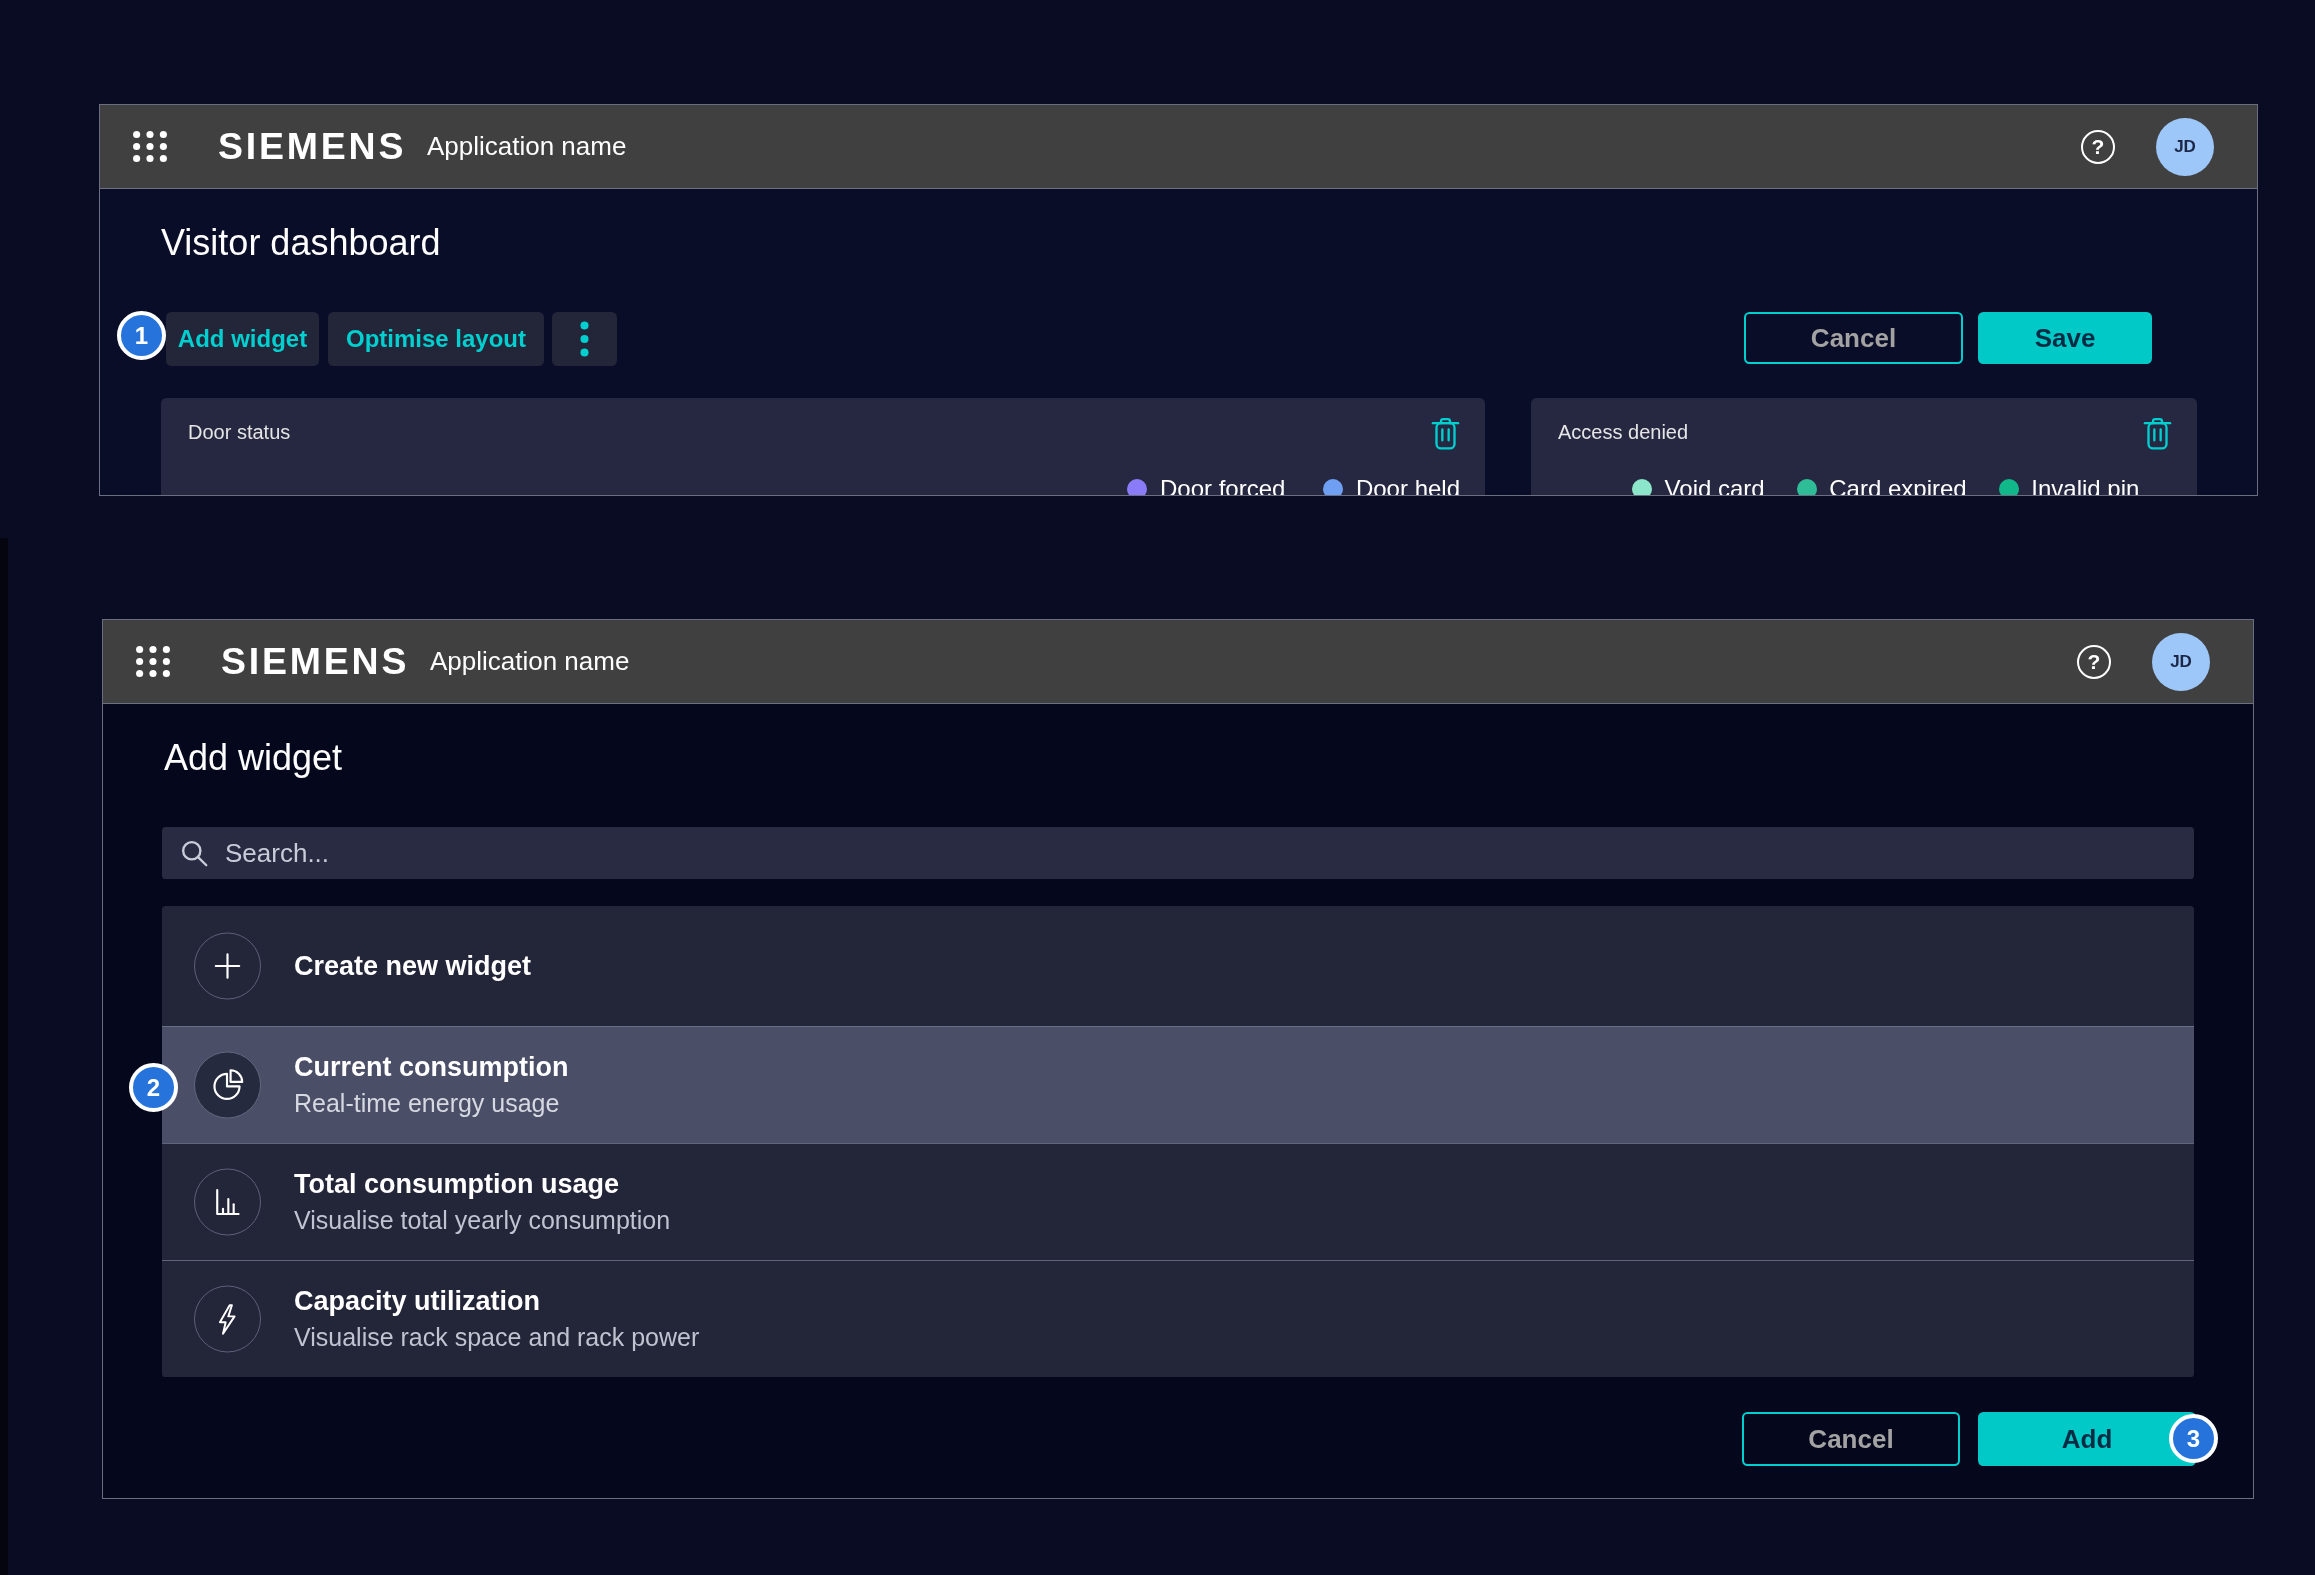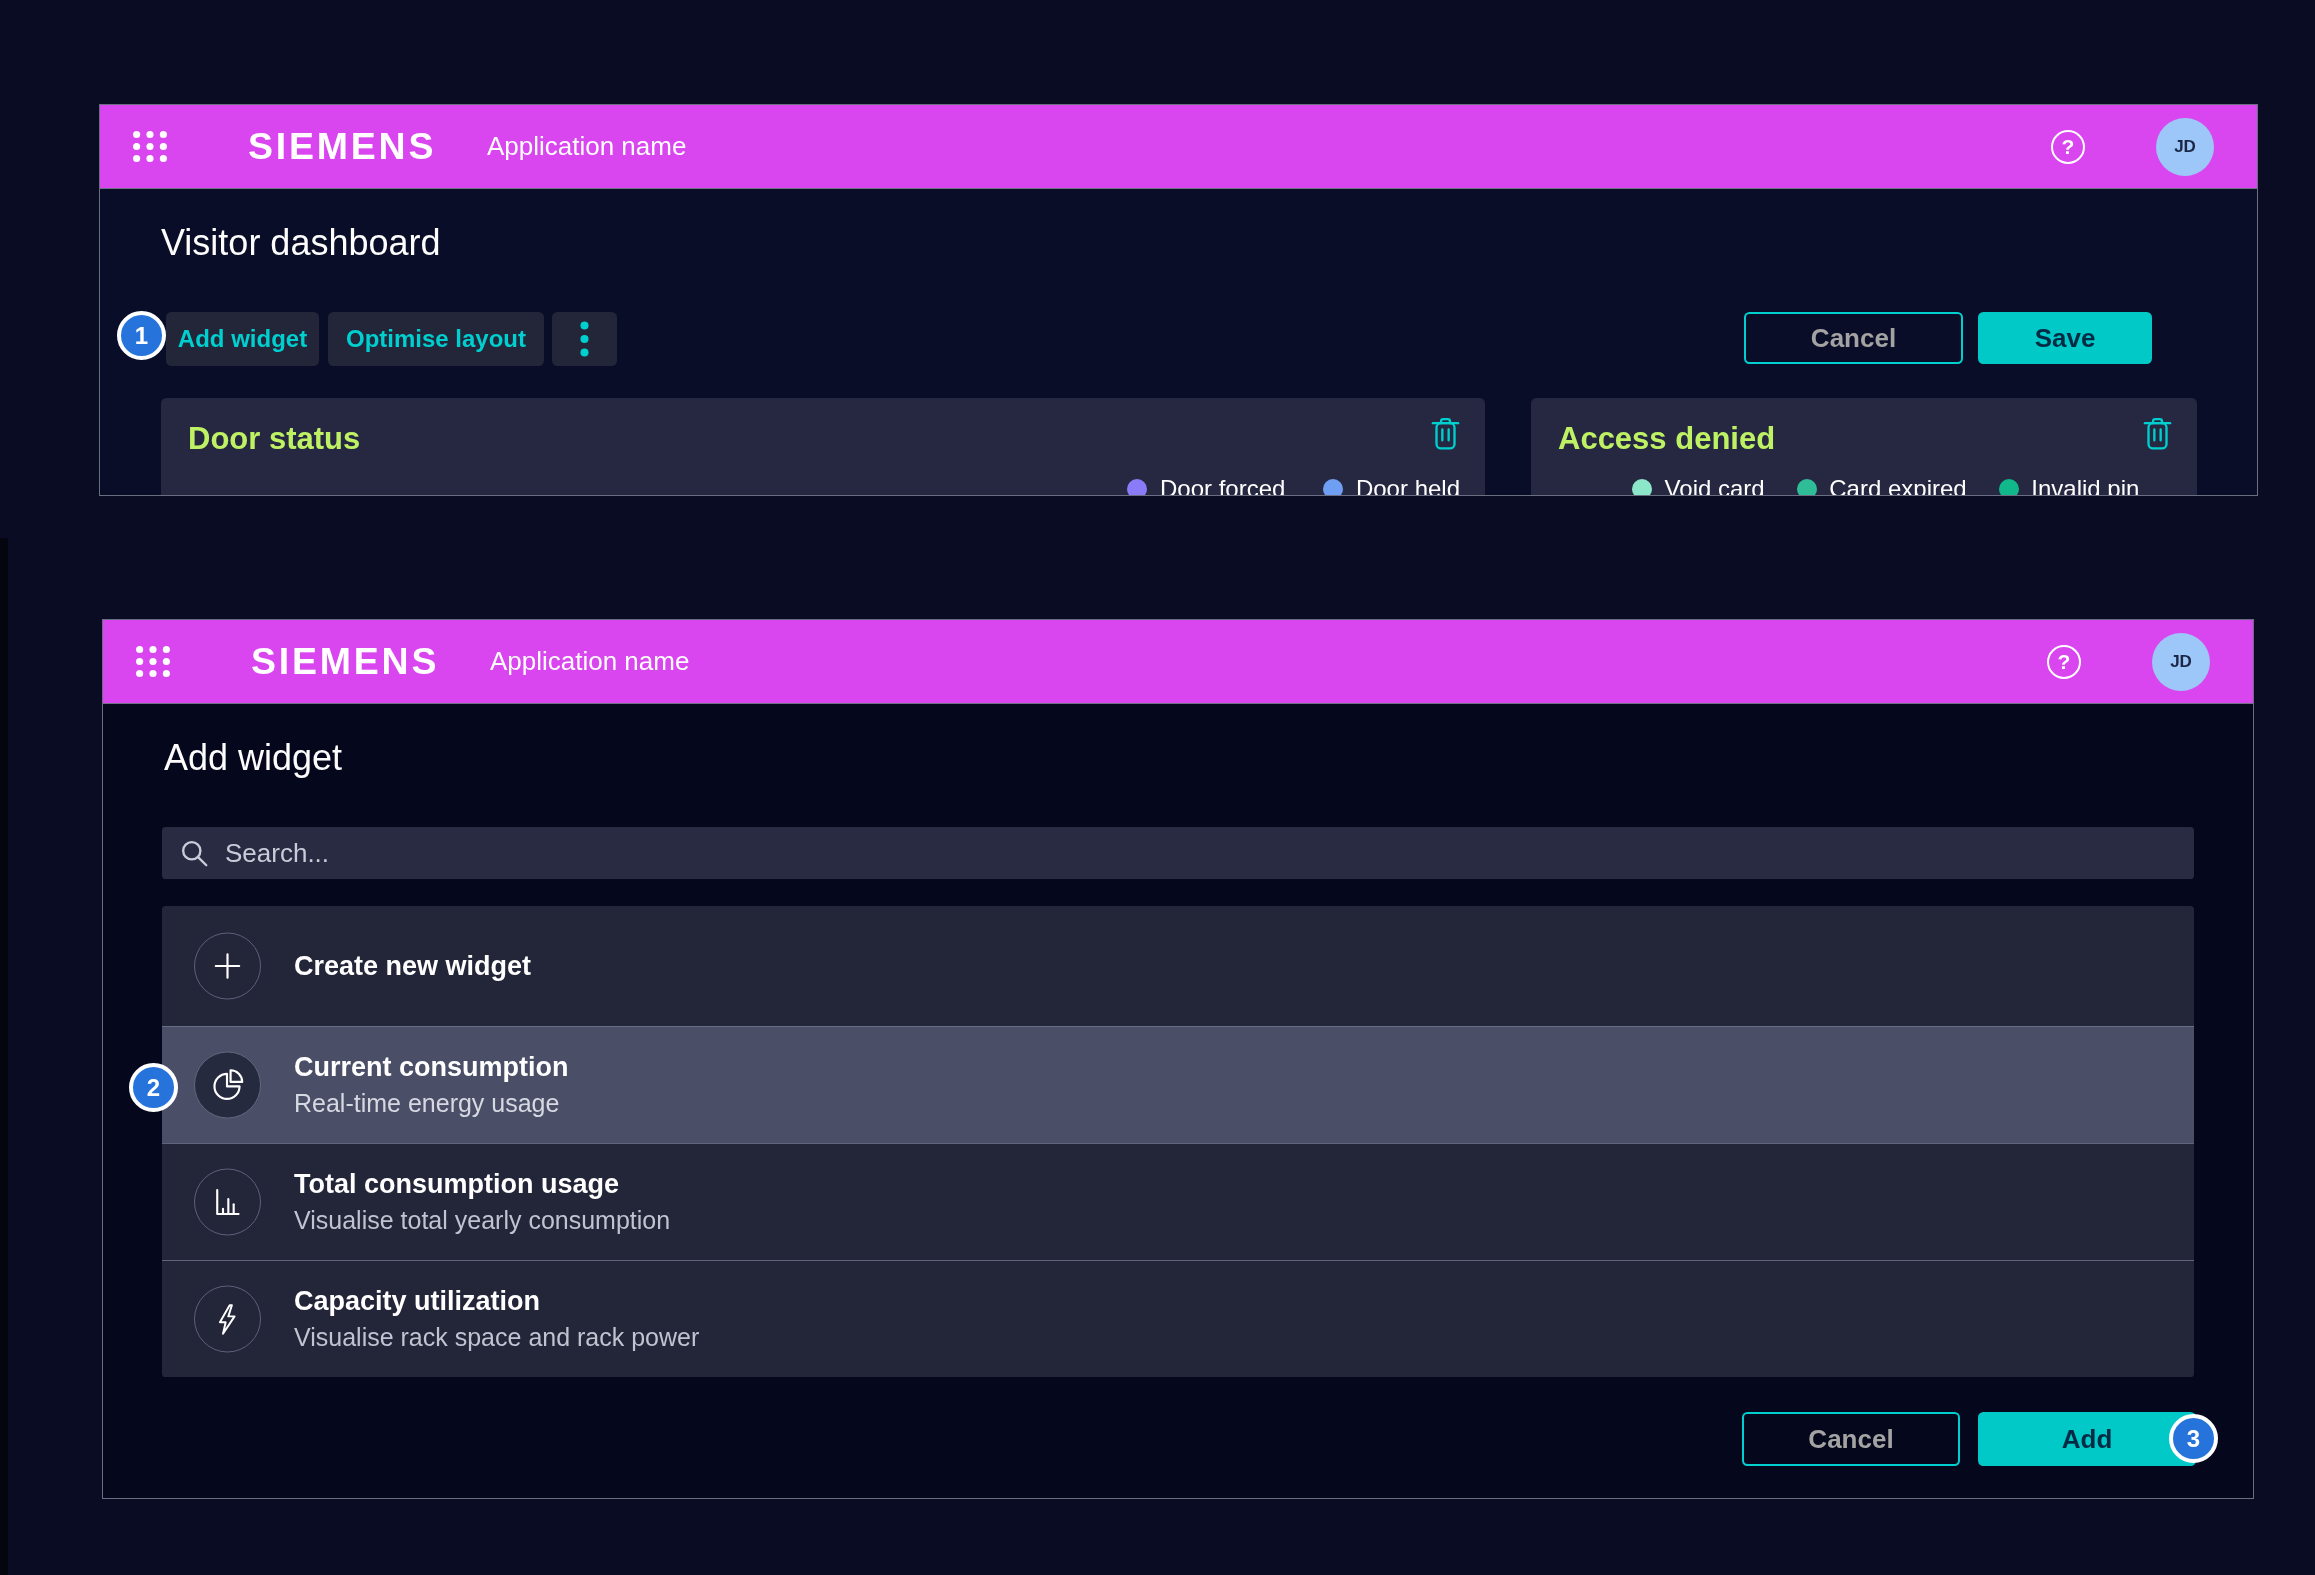--- a/index.html
+++ b/index.html
@@ -7,22 +7,22 @@
   body { width:2315px; height:1575px; font-family:"Liberation Sans", sans-serif; position:relative; overflow:hidden; color:#fff; }
 
   .edge-strip { position:absolute; left:0; top:538px; width:8px; height:1037px; background:#04050f; }
 
   
   .panel { position:absolute; border:1.8px solid #6a6e80; background:#0a0d27; }
   .panel-top { left:99px; top:104px; width:2159px; height:392px; overflow:hidden; }
   .panel-bottom { left:102px; top:619px; width:2152px; height:880px; background:#05071d; }
 
   
-  .app-header { height:84px; background:#d946ef; border-bottom:0.9px solid #6e7184;
-    display:flex; align-items:center; padding:0 43px 0 32px;gap:30px; }
+  .app-header { height:84px; background:#404040; border-bottom:0.9px solid #6e7184;
+    display:flex; align-items:center; padding:0 43px 0 32px; }
   .grid-icon { width:36px; height:33px; flex:0 0 auto; cursor:pointer; }
   .brand { margin-left:50px; font-size:36px; font-weight:700; letter-spacing:2.7px; color:#fff; transform:scaleX(1.04); transform-origin:left; }
   .app-name { margin-left:28px; font-size:26px; font-weight:400; color:#fdfdfd; }
   .hdr-spacer { flex:1; }
   .help-btn { width:34px; height:34px; border-radius:50%; border:2.7px solid #fff;
     display:flex; align-items:center; justify-content:center; font-size:21px; font-weight:700; color:#fff; cursor:pointer; }
   .avatar { width:58px; height:58px; border-radius:50%; background:#9cc7f8; margin-left:41px;
     display:flex; align-items:center; justify-content:center; font-size:17px; font-weight:700; color:#1c2747; cursor:pointer; }
 
   .page-title { position:absolute; left:61px; top:117px; font-size:36px; font-weight:400; color:#fdfdfd; }
@@ -31,21 +31,21 @@
   .btn { position:absolute; height:54px; border-radius:5.4px; display:flex; align-items:center; justify-content:center;
     font-size:24px; font-weight:700; white-space:nowrap; cursor:pointer; }
   .btn-tinted { background:#232539; color:#00cfcf; }
   .btn-outline { background:transparent; border:2.3px solid #00cfcf; color:#a3a3a3; font-size:26px; }
   .btn-solid { background:#00c9c7; color:#002b45; font-size:26px; }
   .kebab-btn { position:absolute; width:65px; height:54px; border-radius:5.4px; background:#232539;
     display:flex; align-items:center; justify-content:center; cursor:pointer; }
 
   
   .card { position:absolute; top:293px; height:270px; background:#252840; border-radius:5.4px; }
-  .card-title { position:absolute; left:27px; top:23.4px; font-size:31px; font-weight:700; color:#bef264; }
+  .card-title { position:absolute; left:27px; top:23.4px; font-size:20px; font-weight:400; color:#e5e5e5; }
   .trash-btn { position:absolute; right:23.4px; top:18px; width:32px; height:38px; cursor:pointer; }
   .legend { position:absolute; top:77px; display:flex; gap:38px; }
   .legend-item { display:flex; align-items:center; gap:12.6px; }
   .legend-dot { width:20px; height:20px; border-radius:50%; flex:0 0 auto; }
   .legend-label { font-size:24px; color:#fff; white-space:nowrap; }
 
   
   .step-badge { position:absolute; width:49px; height:49px; border-radius:50%; background:#2674db; border:4.5px solid #fff;
     display:flex; align-items:center; justify-content:center; font-size:24px; font-weight:700; color:#fff; z-index:20; }
 

